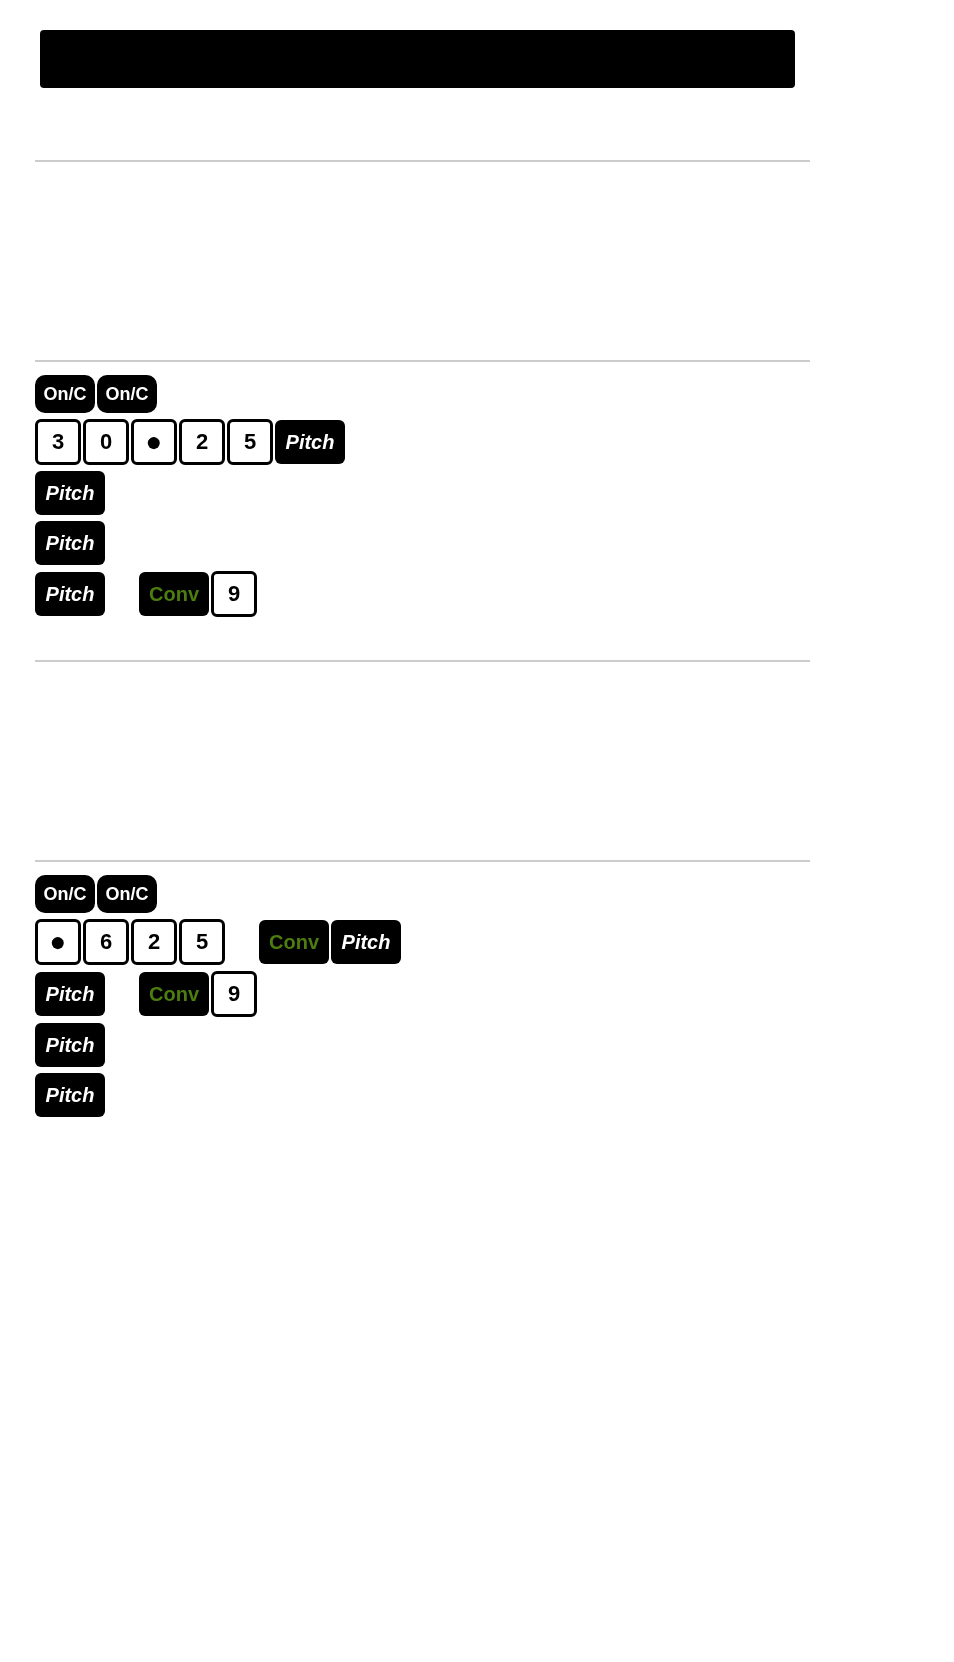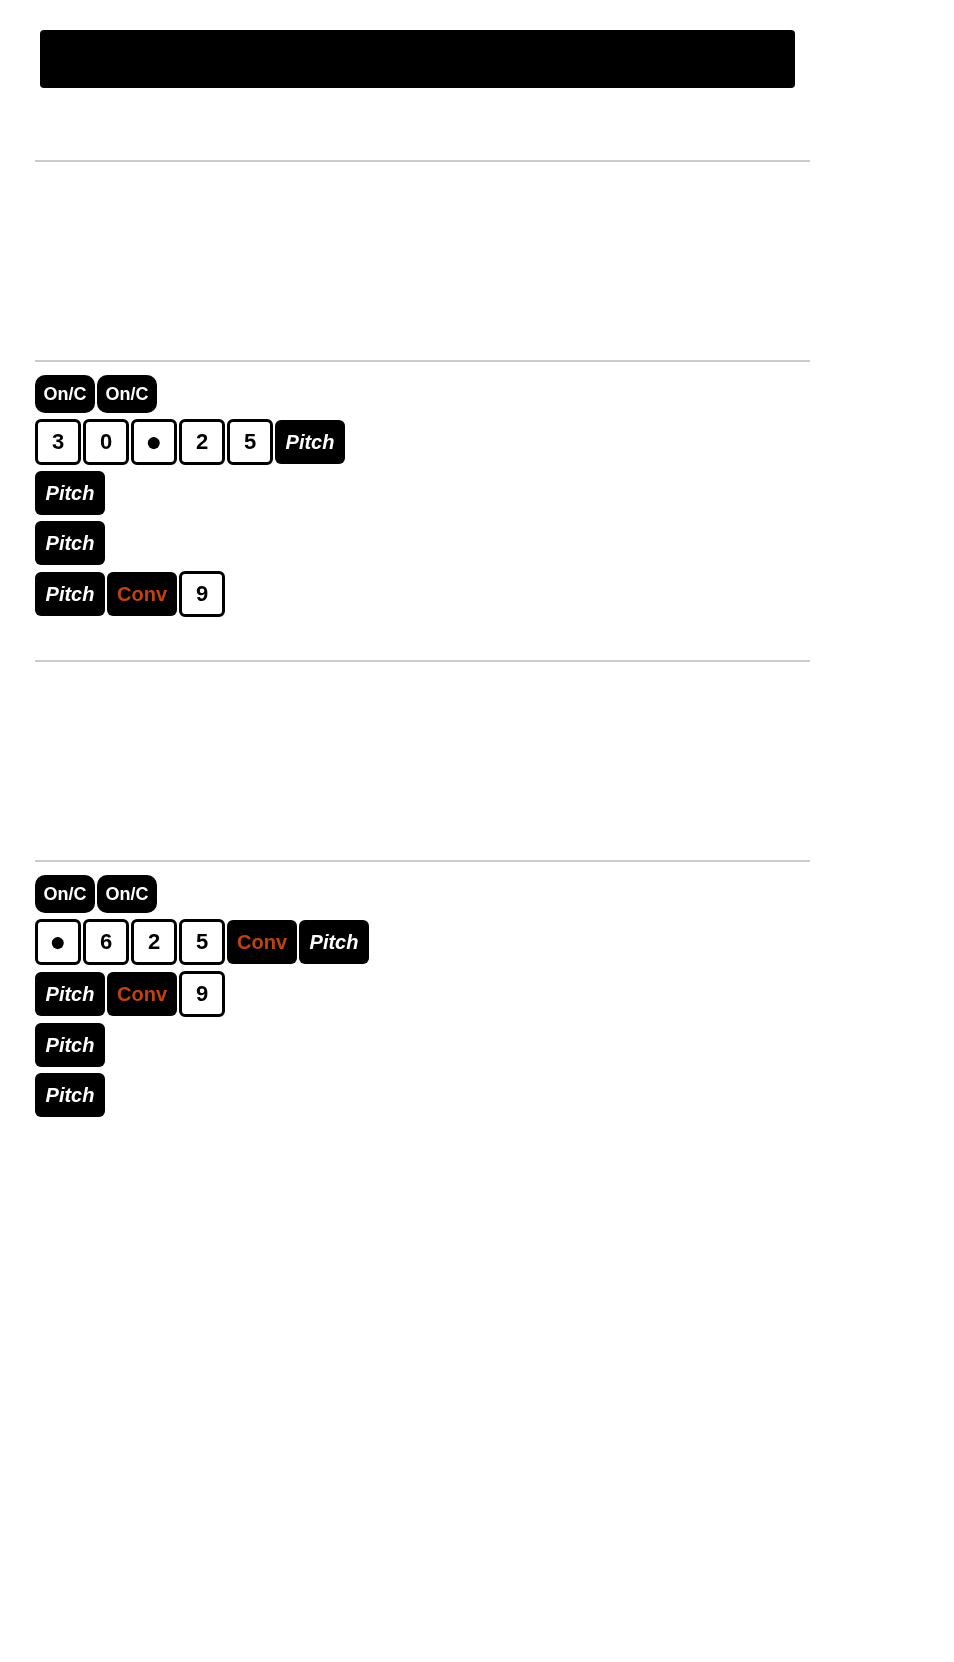--- a/index.html
+++ b/index.html
@@ -63,27 +63,28 @@
       font-size: 20px;
       padding: 0 10px;
       height: 44px;
       min-width: 70px;
       font-style: italic;
       font-weight: 900;
     }
 
     .token-conv {
       background: #000;
-      color: #c2410c;
+      color: #4d7c0f;
       font-size: 20px;
       padding: 4px 9px;
       height: 44px;
       min-width: 70px;
       font-style: normal;
       font-weight: bold;
+      margin-left: 32px;
     }
 
     .token-on-c {
       background: #000;
       color: #fff;
       font-size: 18px;
       padding: 3px 8px;
       height: 38px;
       min-width: 60px;
       font-style: normal;

